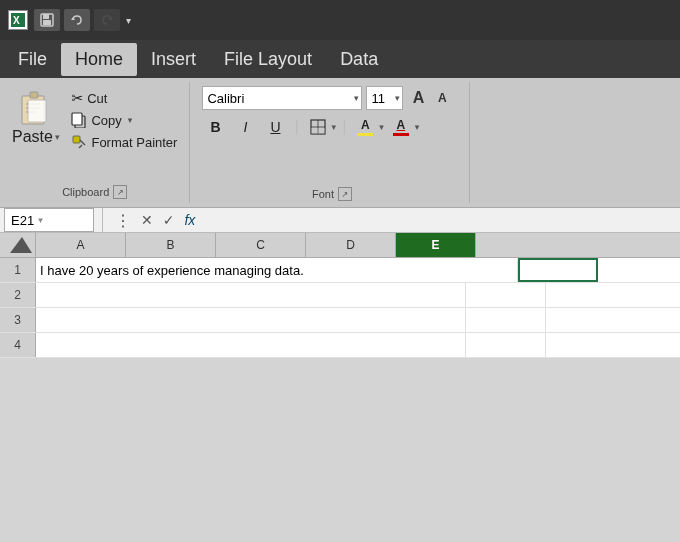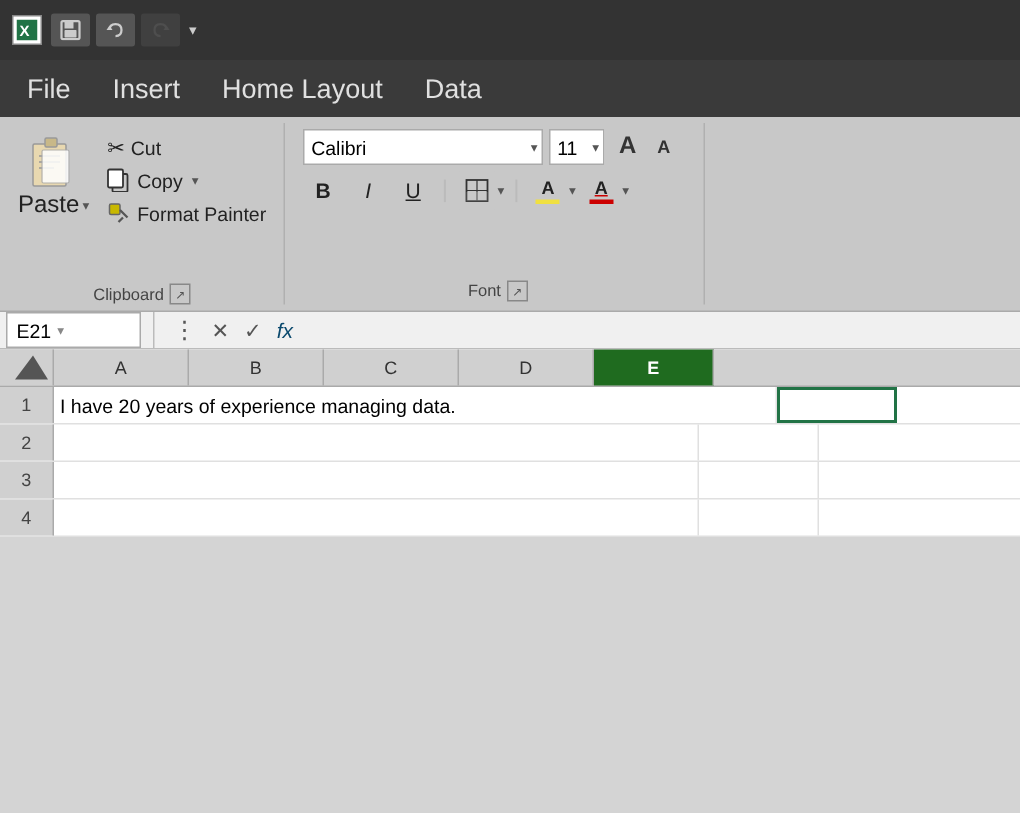--- a/index.html
+++ b/index.html
@@ -374,21 +374,20 @@
       align-items: center;
       justify-content: center;
       font-size: 11px;
       color: #444;
       gap: 4px;
       padding: 0 4px;
     }
     .clipboard-label-section {
       width: 100px;
       border-right: 1px solid #b0b0b0;
-      align-items: flex-end;
     }
   </style>
 </head>
 <body>
 
 <div class="title-bar">
   <div class="title-bar-icon">
     <svg width="14" height="14" viewBox="0 0 14 14">
       <rect width="14" height="14" fill="#217346"></rect>
       <text x="2" y="11" font-size="10" fill="white" font-weight="bold">X</text>
@@ -413,22 +412,23 @@
         <path d="M11 7 Q11 3 7 3 Q3 3 3 7 Q3 11 7 11" fill="none" stroke="#777" stroke-width="1.5"></path>
         <polygon points="11,4 13,7 9,7" fill="#777"></polygon>
       </svg>
     </button>
     <span class="qa-dropdown">▾</span>
   </div>
 </div>
 
 <div class="menu-bar">
   <div class="menu-item">File</div>
+  <div class="menu-item active">Home</div>
   <div class="menu-item">Insert</div>
-  <div class="menu-item">Home Layout</div>
+  <div class="menu-item">File Layout</div>
   <div class="menu-item">Data</div>
 </div>
 
 <div class="ribbon">
   <div class="ribbon-content">
 
     <div class="clipboard-group">
       <div class="clipboard-inner">
 
         <div class="paste-btn">

